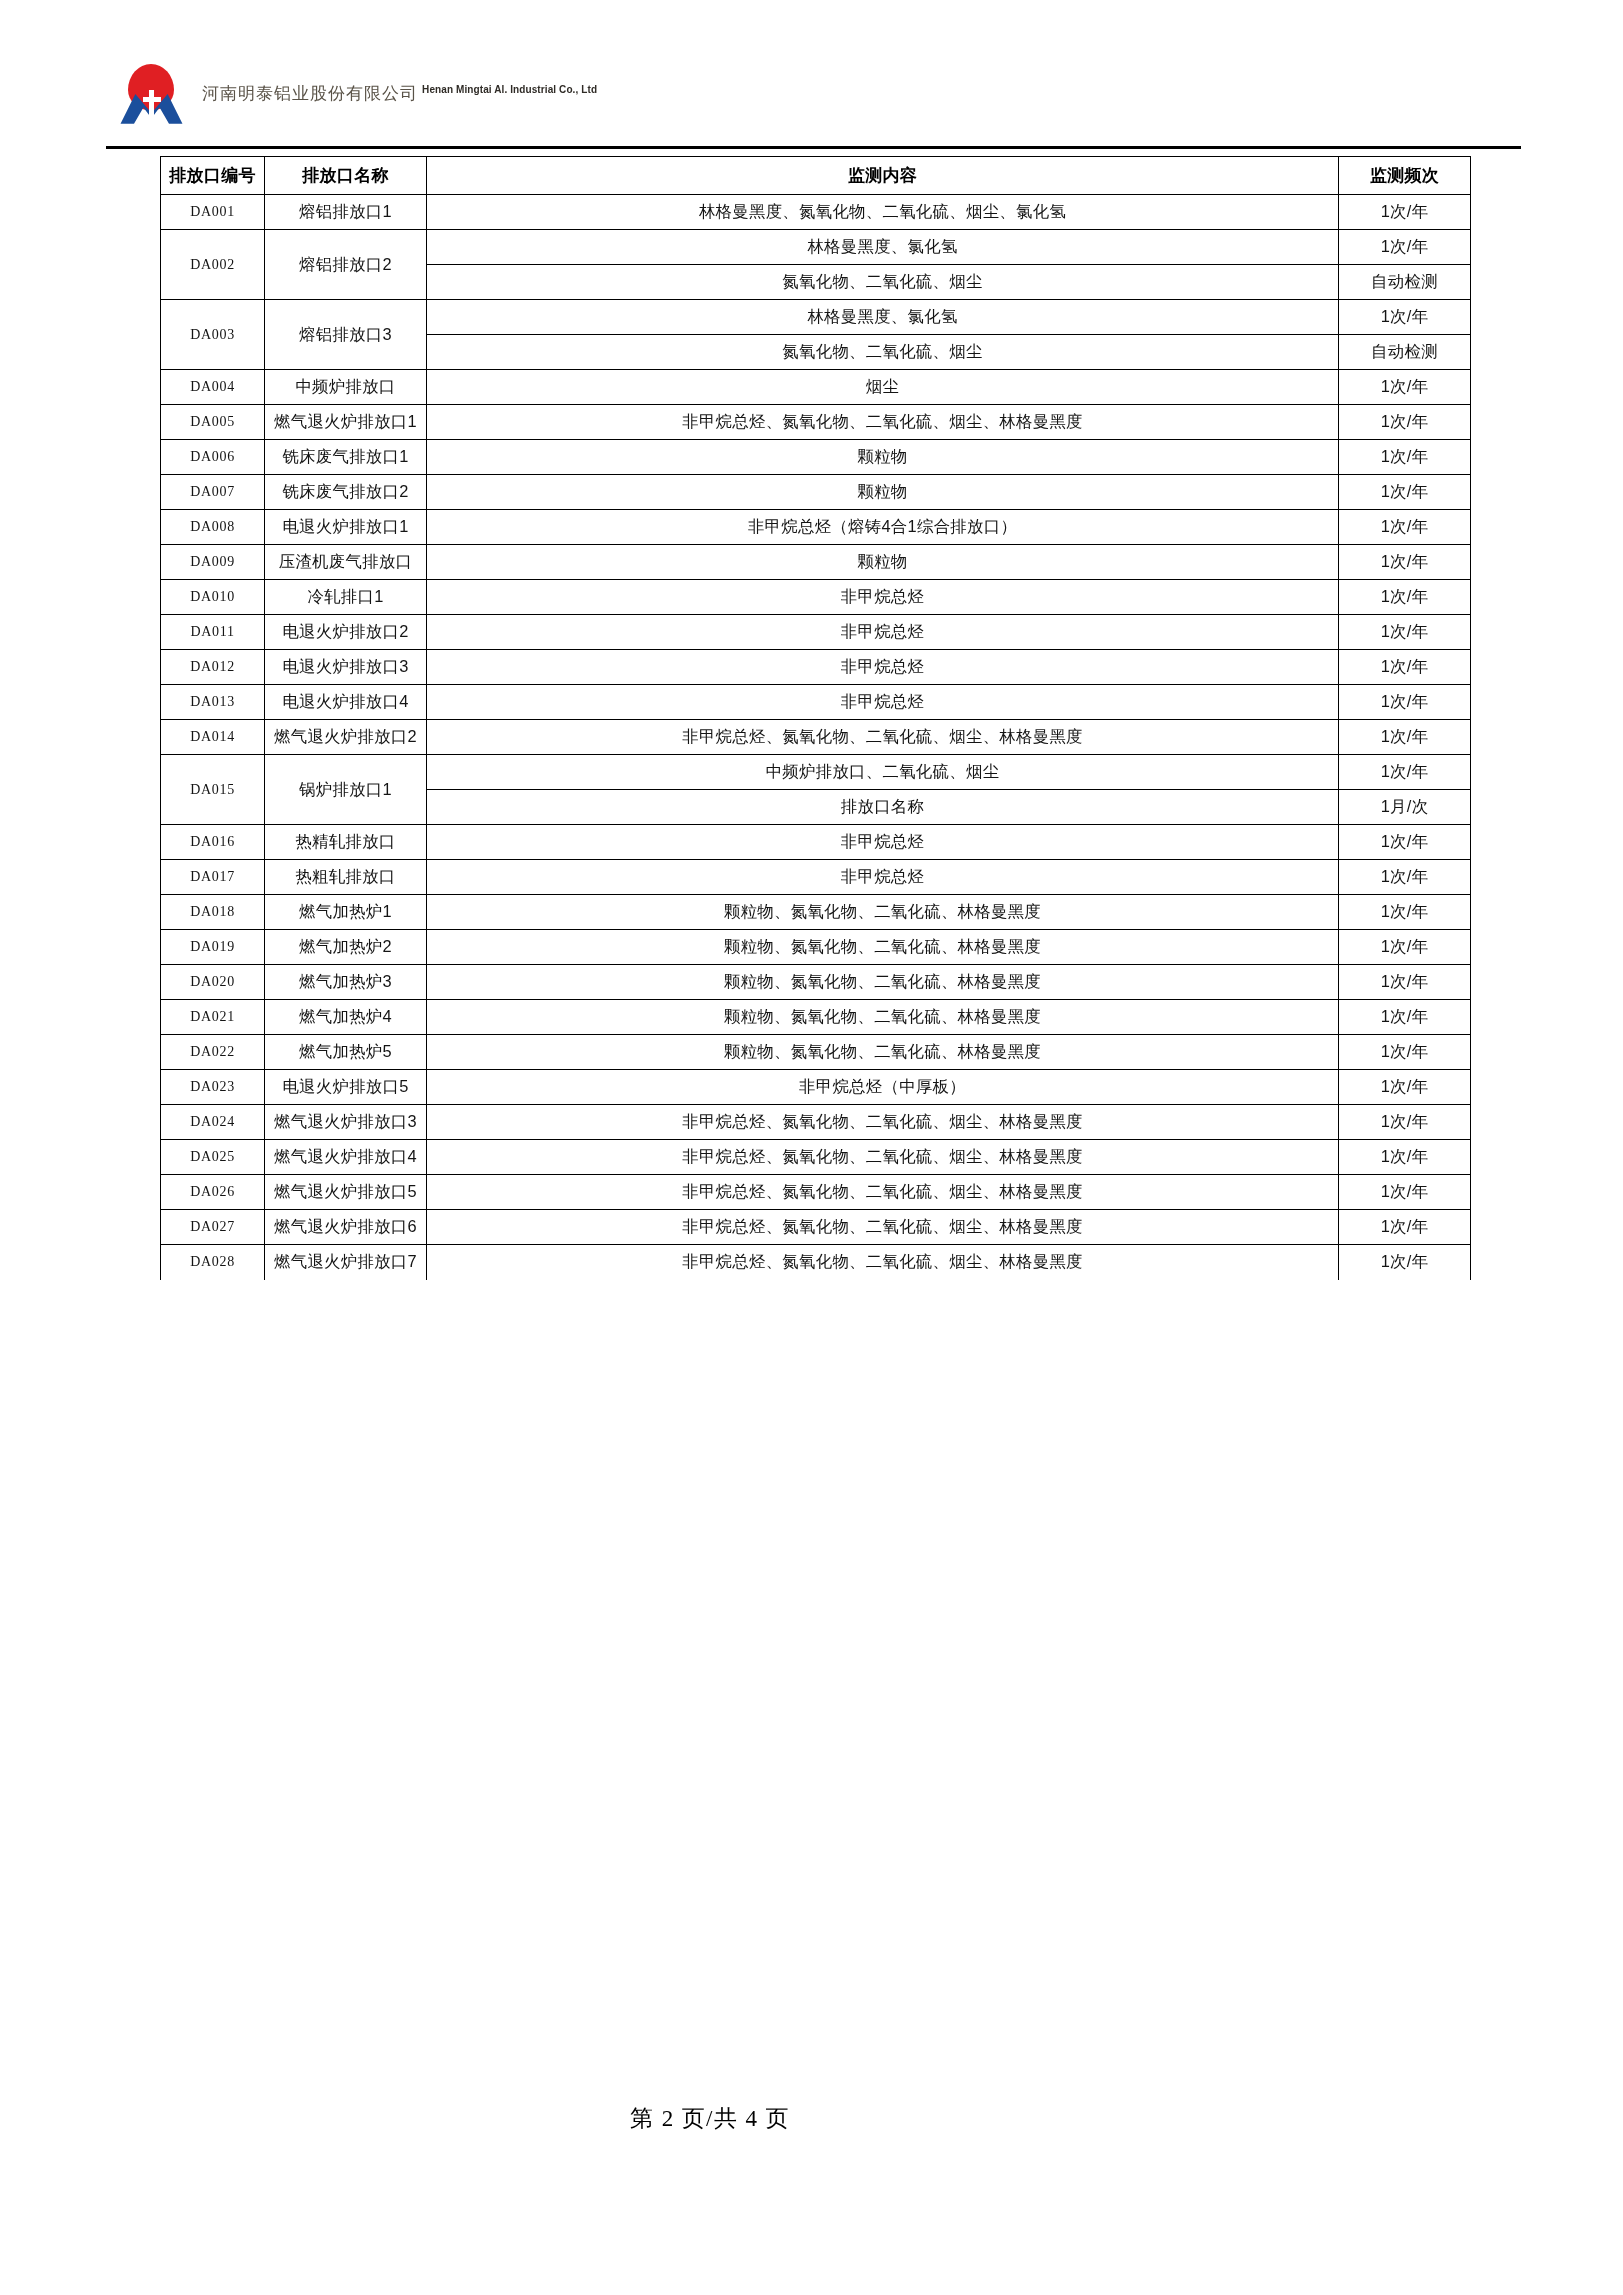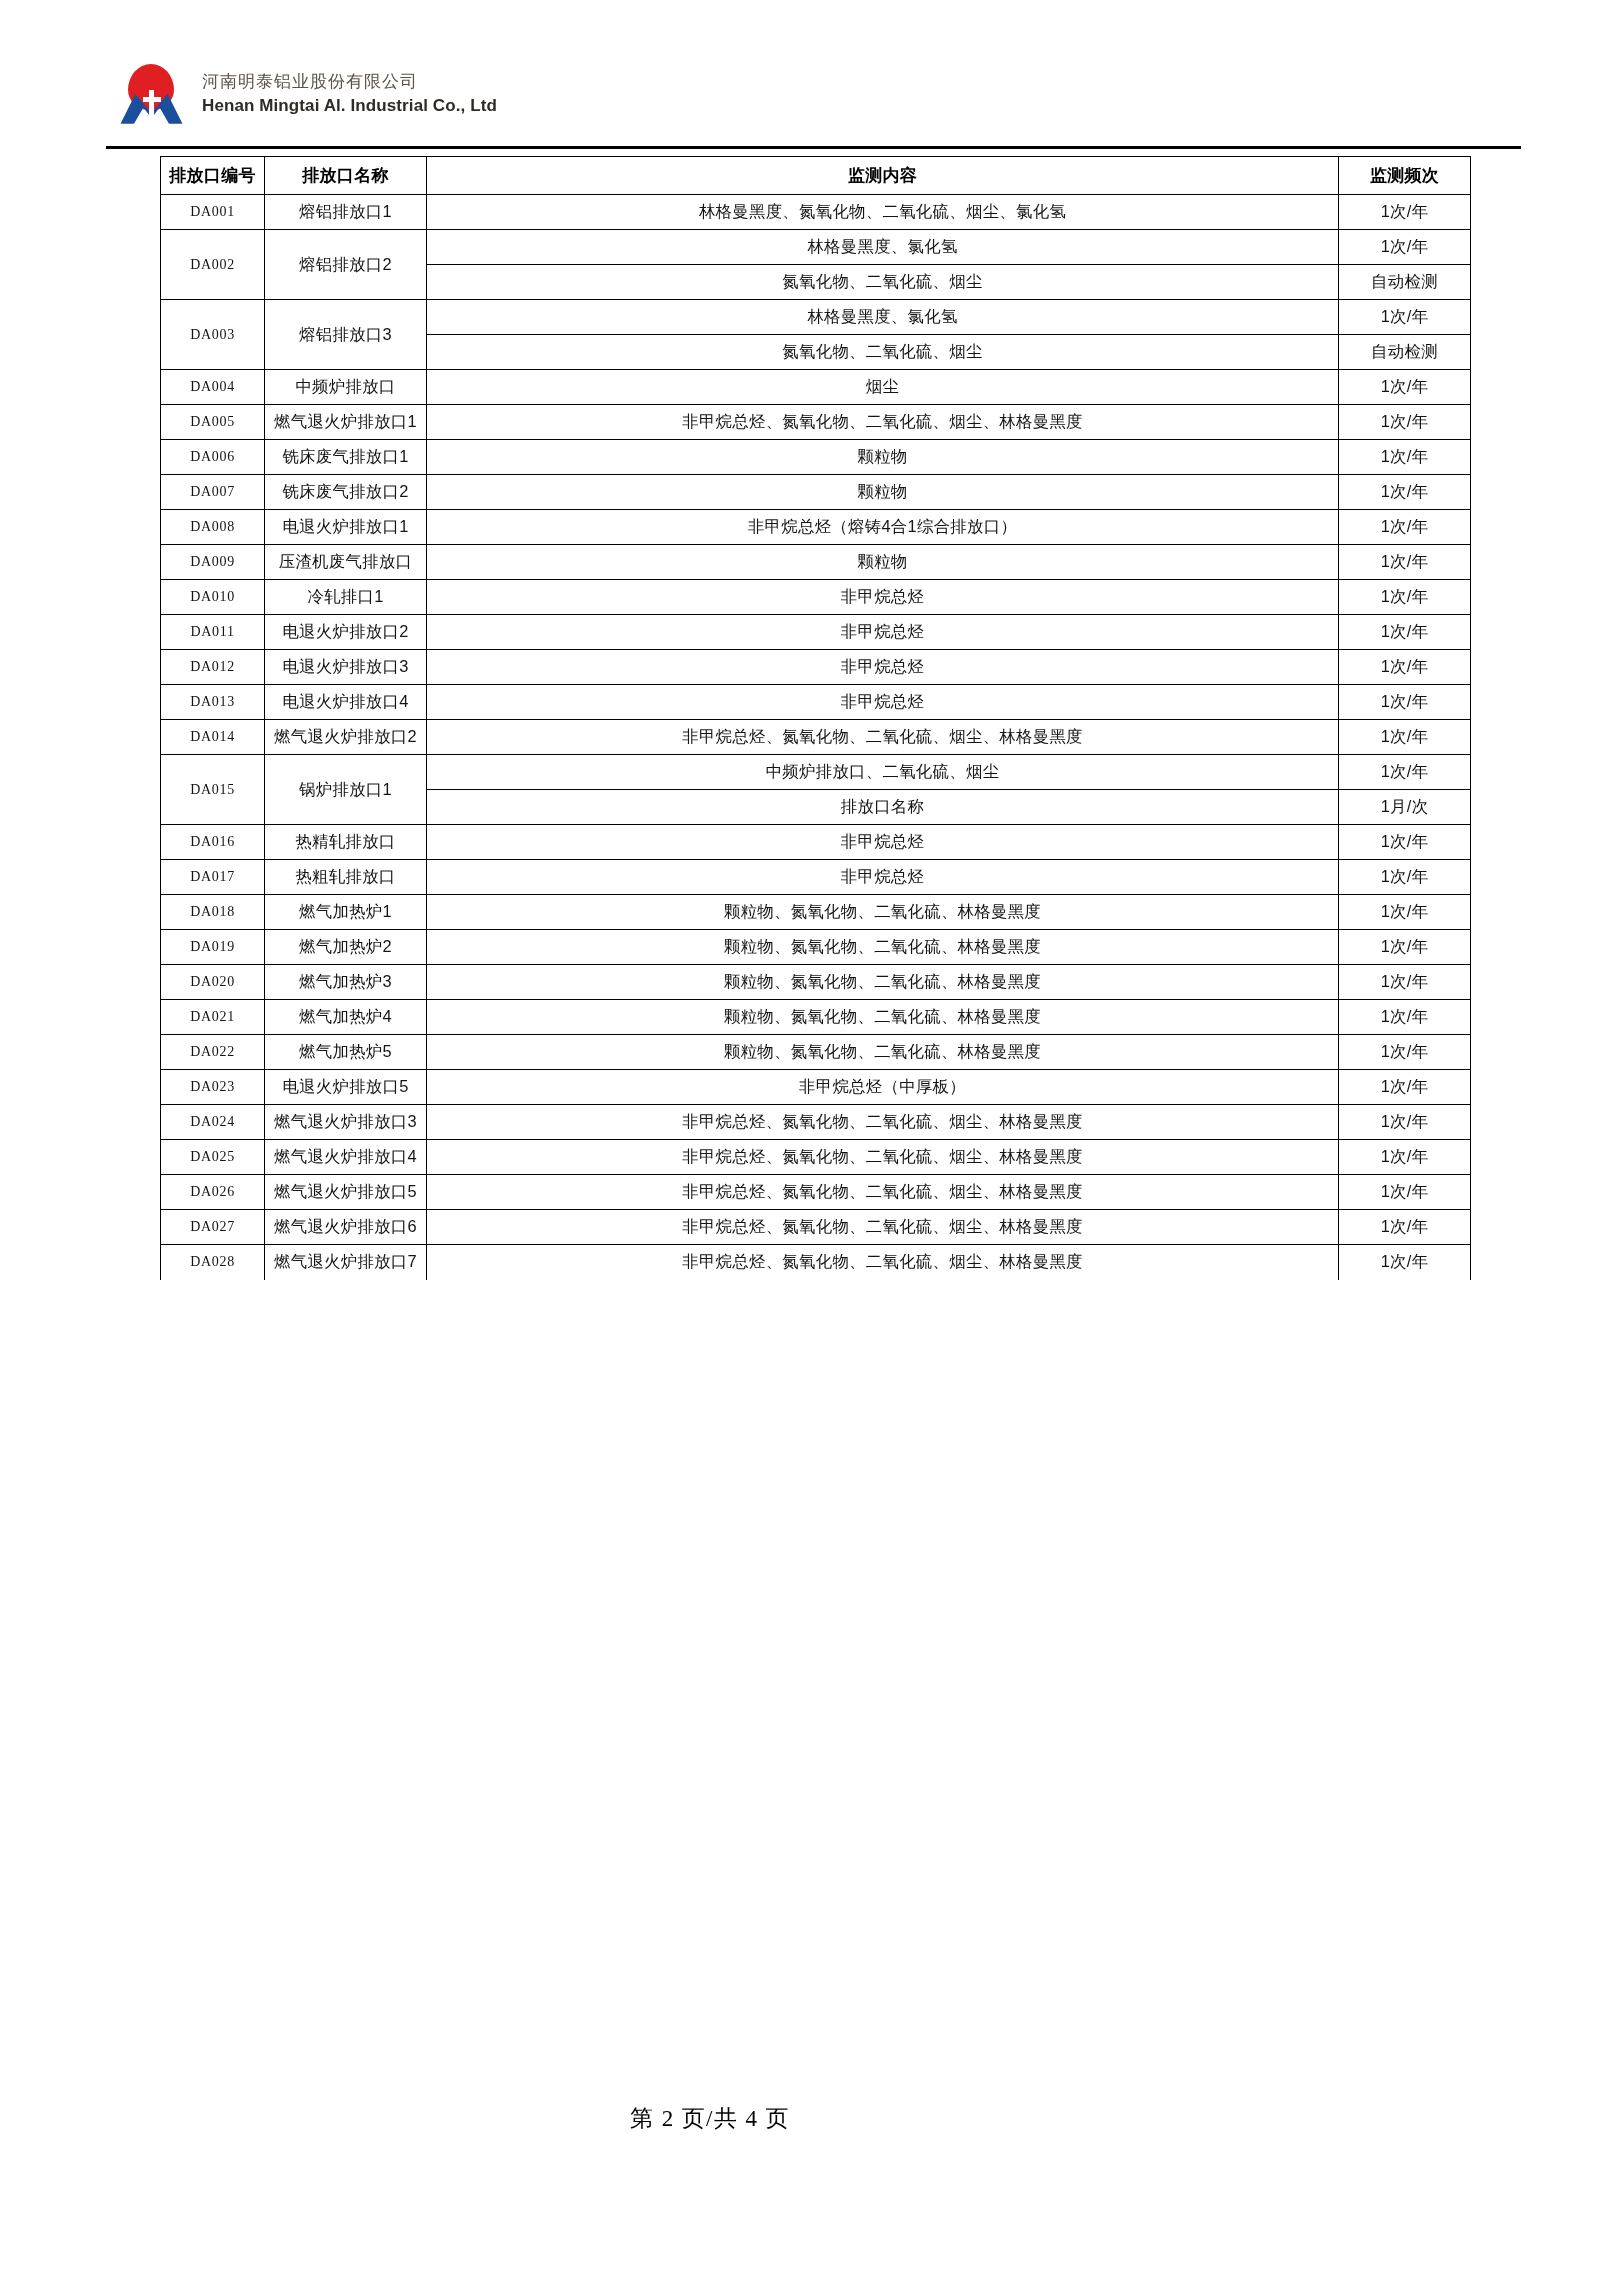--- a/index.html
+++ b/index.html
@@ -62,35 +62,35 @@
     position:absolute;
     left:26.6px;
     top:37px;
     width:18.4px;
     height:4.8px;
     background:#ffffff;
     z-index:4;
   }
   .company-block{
     display:flex;
-    flex-direction:column;
+    flex-direction:row;
     justify-content:center;
     gap:4.1px;
   }
   .company-cn{
     font-family:"Liberation Sans","DejaVu Sans",sans-serif;
     font-size:17px;
     color:#595247;
     letter-spacing:1px;
     line-height:1.15;
     white-space:nowrap;
   }
   .company-en{
     font-family:"Liberation Sans","DejaVu Sans",sans-serif;
-    font-size:17px;
+    font-size:10px;
     font-weight:bold;
     color:#2f2b26;
     letter-spacing:0.1px;
     line-height:1.15;
     white-space:nowrap;
   }
 
   
   .header-rule{
     position:absolute;

